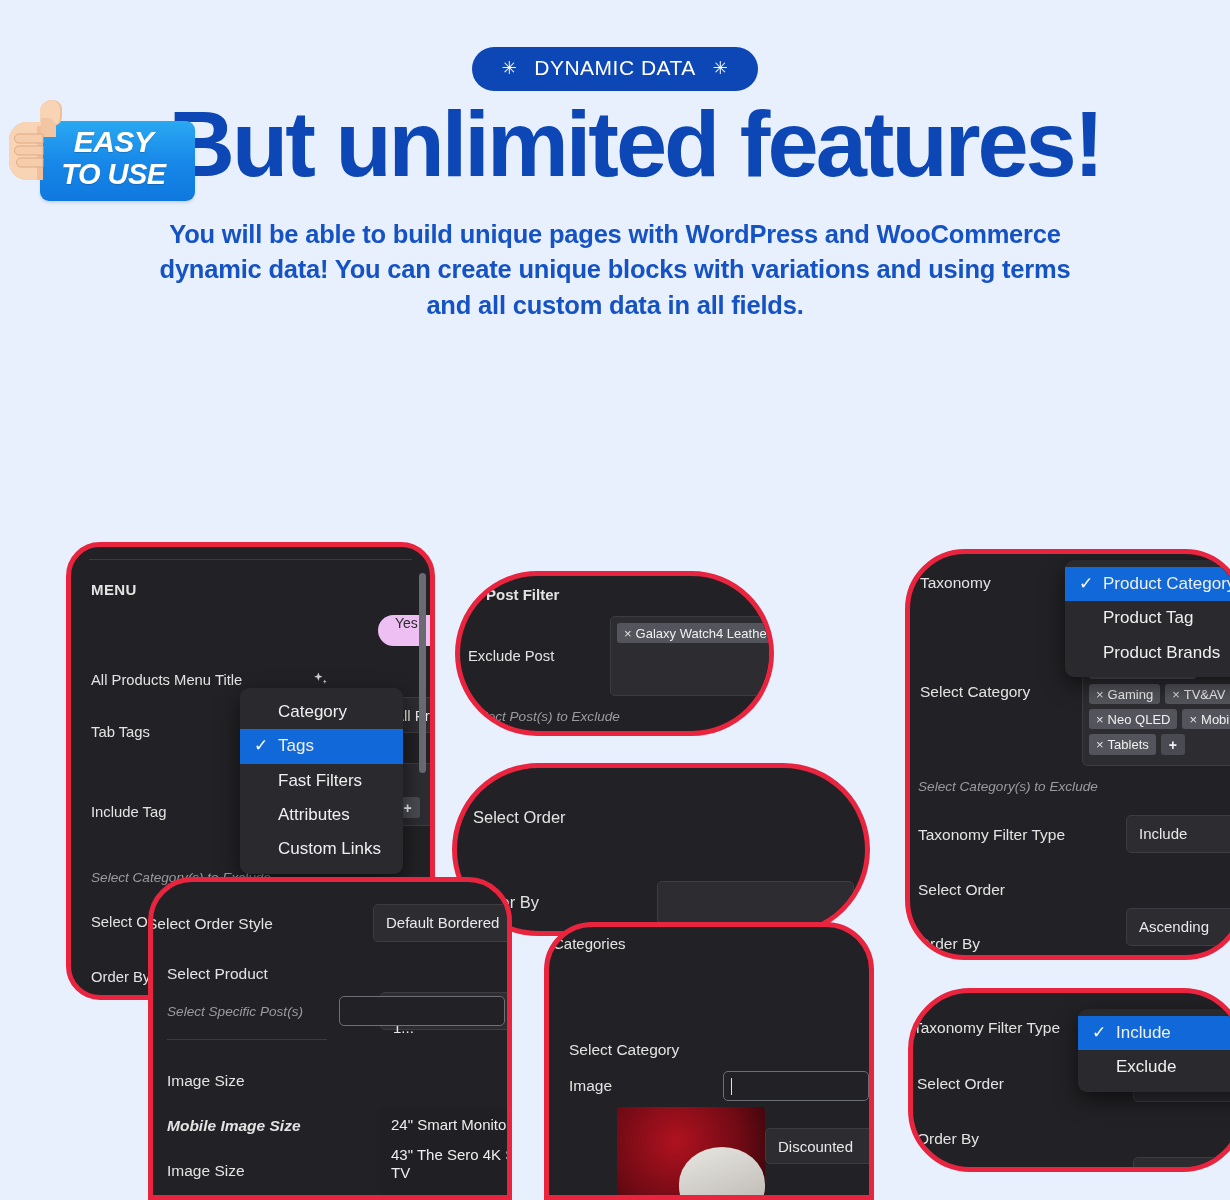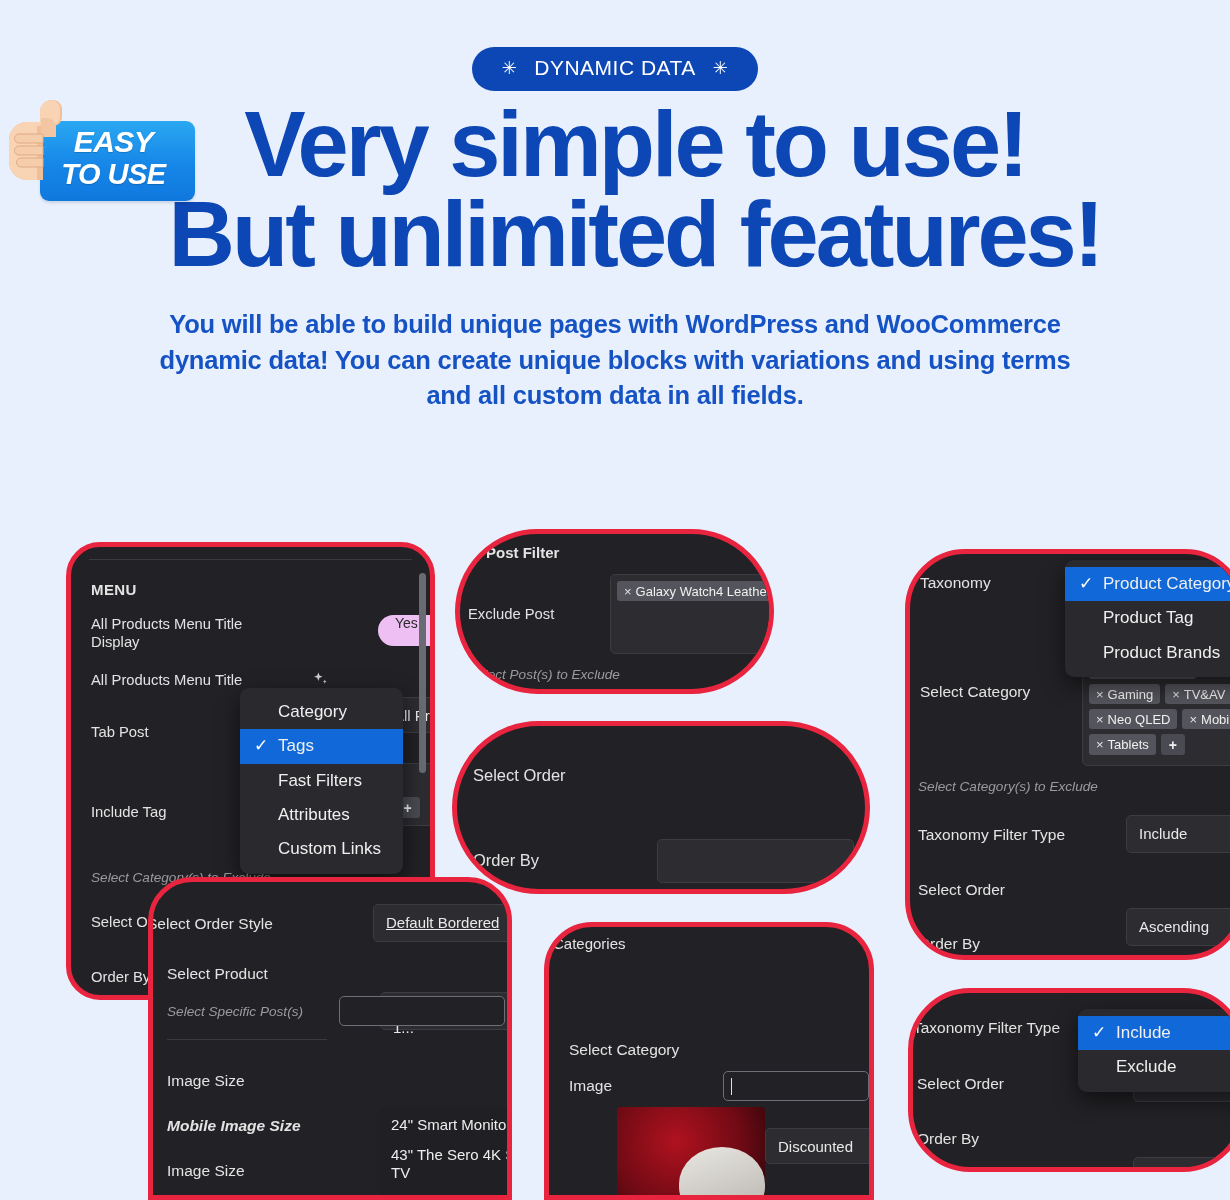--- a/index.html
+++ b/index.html
@@ -56,21 +56,21 @@
   
   .stage { position: absolute; left: 0; top: 0; width: 1230px; height: 1200px; pointer-events: none; }
   .stage > * { pointer-events: auto; }
 
   .card {
     position: absolute; background: #222226;
     border: 5px solid #e8243f; overflow: hidden;
     color: #e6e6e6; font-size: 14.5px;
   }
   .card.rounded-lg { border-radius: 34px; padding-left: 48px; }
-  .card.pill-shape { border-radius: 110px; }
+  .card.pill-shape { border-radius: 110px; margin-top: 42px; }
 
   .inner { position: absolute; }
   .lbl { color: #e3e3e3; font-size: 14.8px; }
   .lbl.bold { font-weight: bold; }
   .hint { color: #9b9b9f; font-style: italic; font-size: 13.6px; }
 
   .field {
     background: #2c2c31; border: 1px solid #3c3c42; border-radius: 5px;
     color: #e9e9e9; font-size: 15px; padding: 9px 12px; position: relative;
   }
@@ -146,48 +146,46 @@
       <path d="M36 22h6c5 0 9 4 9 9v10h-15z" fill="#f3c6a3"></path>
       <path d="M14 38h24v9H14a4.5 4.5 0 010-9zM14 50h24v9H14a4.5 4.5 0 010-9zM16 62h22v9H16a4.5 4.5 0 010-9z" fill="#f5cdab" stroke="#e0ab84" stroke-width="1"></path>
     </svg>
     <div class="plate">
       <div class="l1">EASY</div>
       <div class="l2">TO USE</div>
     </div>
   </div>
 
   <h1 class="head">
-    <span>Very simple to use!</span>
     <span class="line2">But unlimited features!</span>
   </h1>
 </div>
 
 <p class="sub">You will be able to build unique pages with WordPress and WooCommerce dynamic data! You can create unique blocks with variations and using terms and all custom data in all fields.</p>
 
 <div class="stage">
 
   <div class="card rounded-lg" style="left:66px; top:542px; width:369px; height:458px;">
     <div class="divider" style="position:absolute;left:18px;right:18px;top:12px;"></div>
 
     <div class="inner lbl bold" style="left:20px; top:34px; font-size:15px; letter-spacing:.4px;">MENU</div>
 
-    <div class="inner lbl" style="left:20px; top:68px; width:175px; line-height:1.25;">All Products Menu Title Display</div>
     <div class="inner toggle" style="left:259px; top:68px;">
       <span>Yes</span>
       <div class="knob"></div>
     </div>
 
     <div class="inner lbl" style="left:20px; top:125px;">All Products Menu Title</div>
     <svg class="inner" style="left:241px; top:124px;" width="17" height="17" viewBox="0 0 24 24" fill="#cfcfd4">
       <path d="M9 2l1.6 4.4L15 8l-4.4 1.6L9 14l-1.6-4.4L3 8l4.4-1.6z"></path>
       <path d="M18 12l.9 2.4L21 15l-2.1.6L18 18l-.9-2.4L15 15l2.1-.6z"></path>
     </svg>
     <div class="inner field" style="left:262px; top:119px; width:152px; height:36px;">All Products</div>
 
-    <div class="inner lbl" style="left:20px; top:177px;">Tab Post</div>
+    <div class="inner lbl" style="left:20px; top:177px;">Tab Tags</div>
     <div class="inner field" style="left:262px; top:168px; width:152px; height:36px;"></div>
 
     <div class="inner lbl" style="left:20px; top:257px;">Include Tag</div>
     <div class="inner tokbox" style="left:246px; top:216px; width:168px; height:63px;">
       <div style="position:absolute; left:8px; bottom:7px;">
         <span class="tok">
           <span class="x">×</span><span>Laptop</span>
         </span>
         <span class="tokplus">+</span>
       </div>
@@ -299,21 +297,21 @@
     </div>
 
     <div class="menu-pop" style="left:165px; top:16px; width:195px;">
       <div class="mi sel">Include</div>
       <div class="mi">Exclude</div>
     </div>
   </div>
 
   <div class="card rounded-lg" style="left:148px; top:877px; width:364px; height:323px; border-radius:44px 44px 0 0;">
     <div class="inner lbl" style="left:-6px; top:33px; font-size:15.5px;">Select Order Style</div>
-    <div class="inner field" style="left:172px; top:22px; width:190px; height:38px;text-decoration:underline;">
+    <div class="inner field" style="left:172px; top:22px; width:190px; height:38px;">
       <span>Default Bordered</span>
     </div>
 
     <div class="inner lbl" style="left:14px; top:83px; font-size:15.5px;">Select Product</div>
     <div class="inner hint" style="left:14px; top:122px;">Select Specific Post(s)</div>
 
     <div class="divider inner" style="left:14px; width:160px; top:157px;"></div>
 
     <div class="inner lbl" style="left:14px; top:190px; font-size:15.5px;">Image Size</div>
     <div class="inner lbl bold" style="left:14px; top:235px; font-size:15.5px;font-style:italic;">Mobile Image Size</div>

